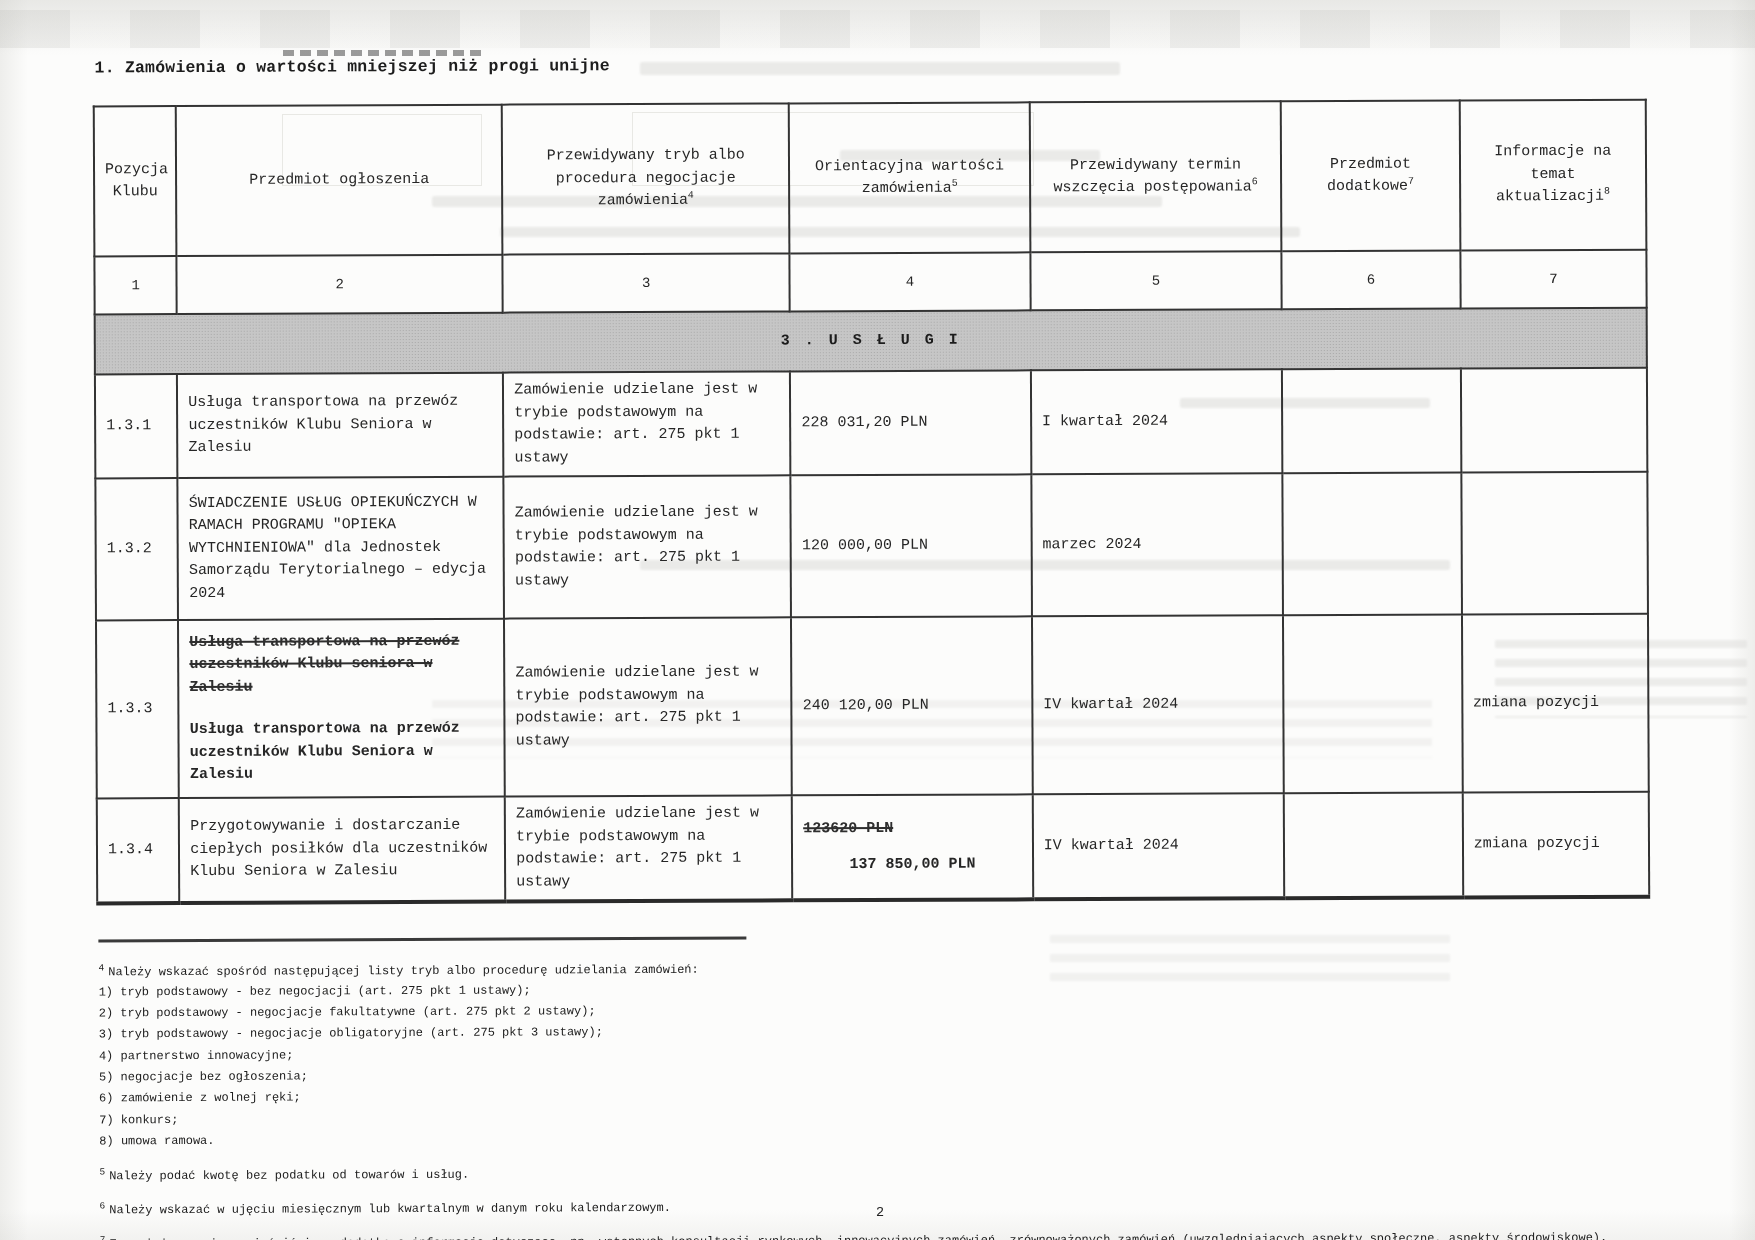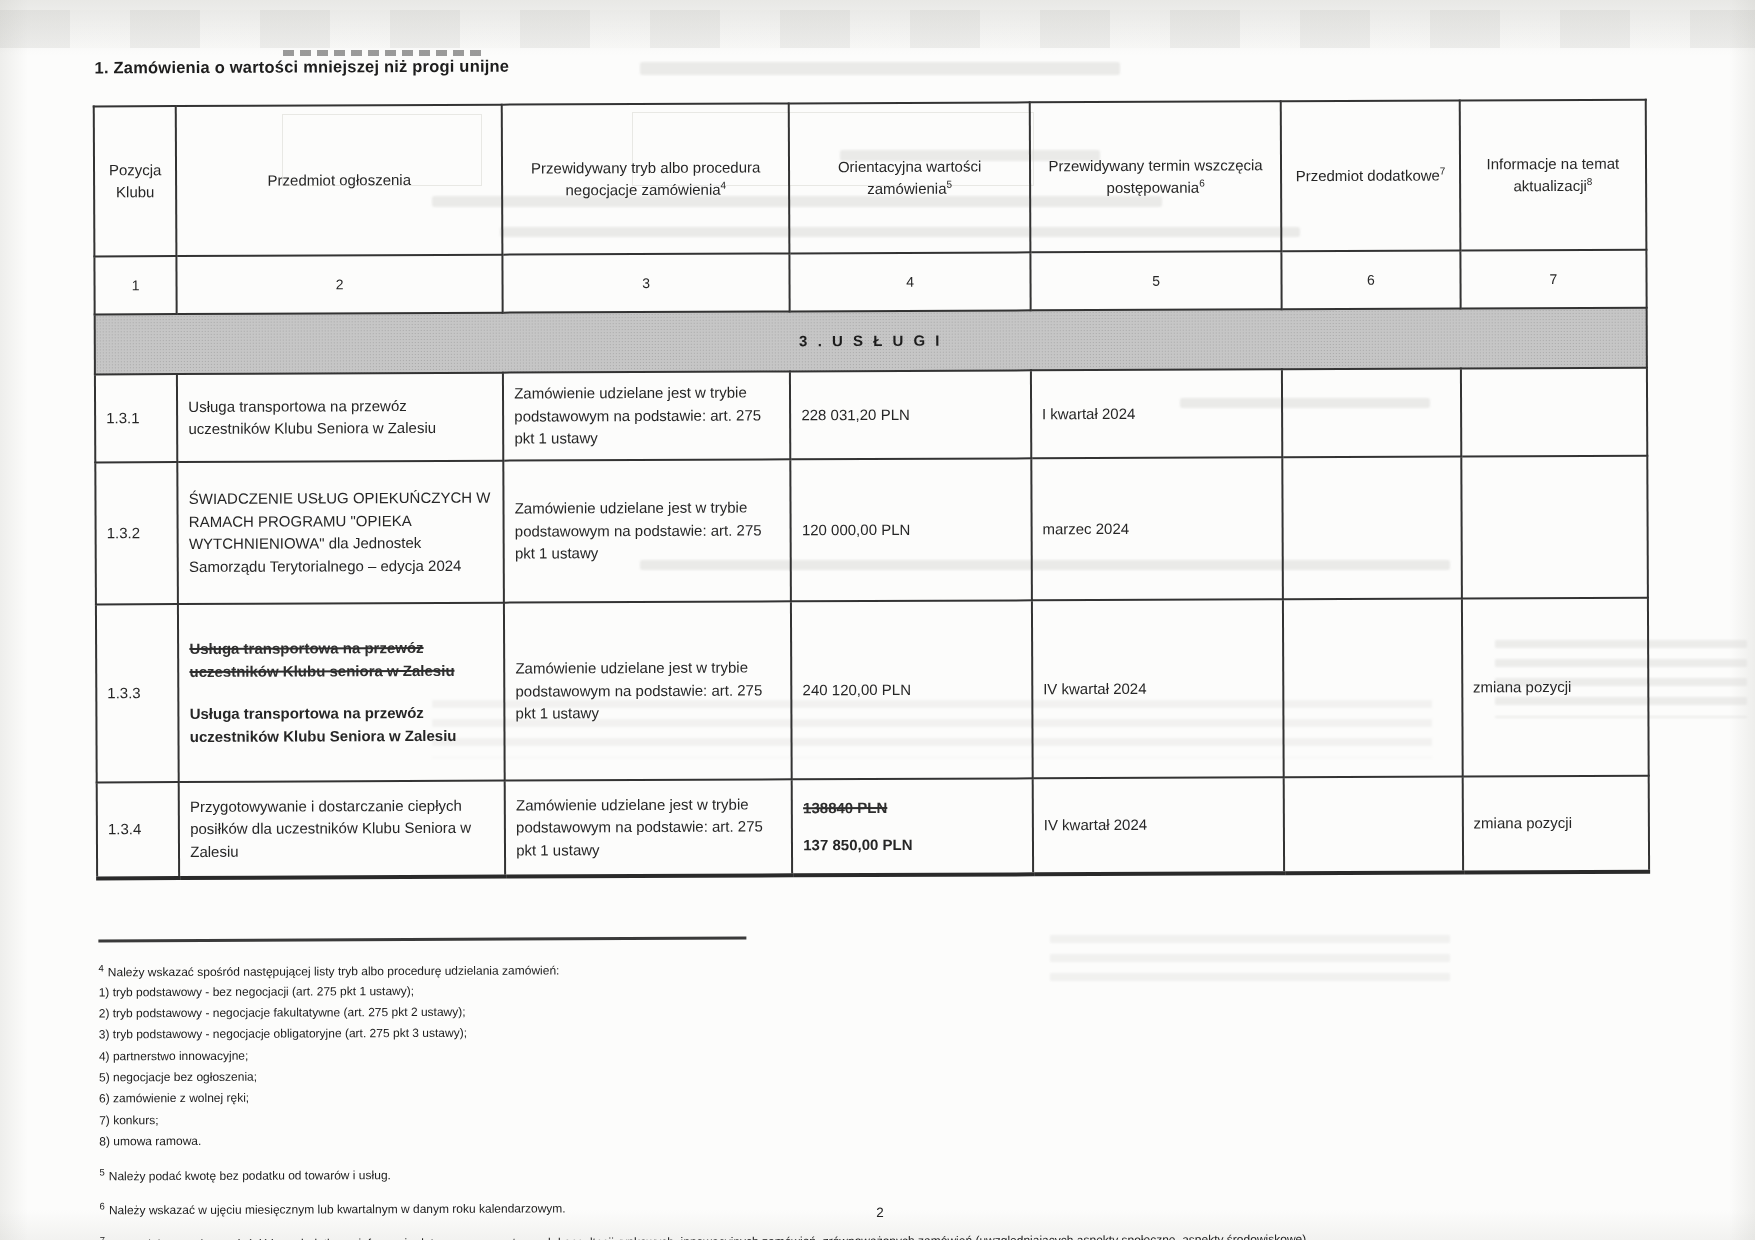--- a/index.html
+++ b/index.html
@@ -4,21 +4,21 @@
 <style>
   html,body{margin:0;padding:0;background:#ffffff;}
   .scan{
     position:relative;width:1755px;height:1240px;overflow:hidden;
     background-color:#fcfcfb;
     background-image:
       linear-gradient(to bottom, rgba(200,200,195,.38), rgba(255,255,255,0) 55px),
       linear-gradient(to right, rgba(205,205,200,.30), rgba(255,255,255,0) 28px),
       linear-gradient(to left, rgba(205,205,200,.30), rgba(255,255,255,0) 26px),
       linear-gradient(to top, rgba(205,205,200,.22), rgba(255,255,255,0) 30px);
-    font-family:Liberation Sans, sans-serif;
+    font-family:Liberation Mono, monospace;
     color:#262626;
   }
   .tilt{position:absolute;left:0;top:0;width:1755px;height:1240px;transform:rotate(-0.25deg);transform-origin:50% 50%;}
   .doc-title{position:absolute;left:97px;top:55px;font-size:16.5px;font-weight:bold;color:#1d1d1d;letter-spacing:.2px;}
   table.plan{
     position:absolute;left:95px;top:102px;width:1554px;
     border-collapse:collapse;table-layout:fixed;
     font-size:15px;line-height:1.5;color:#262626;
   }
   table.plan td, table.plan th{border:2px solid #333;padding:6px 10px;vertical-align:middle;font-weight:normal;}
@@ -28,21 +28,21 @@
     height:46px;text-align:center;font-weight:bold;font-size:15px;letter-spacing:3px;color:#1c1c1c;
     background-color:#c6c6c6;
     background-image:radial-gradient(#a8a8a8 1px, rgba(0,0,0,0) 1px);
     background-size:3px 3px;
   }
   table.plan sup{font-size:10px;line-height:0;}
   td.c-pos{padding-left:12px;}
   .strike{font-weight:bold;text-decoration:line-through;text-decoration-thickness:2px;color:#2e2e2e;}
   .bold{font-weight:bold;}
   .gap-top{margin-top:20px;}
-  .gap-top-sm{margin-top:14px;}
+  .gap-top-sm{margin-top:14px;text-align:center;}
   tr.r1{height:88px;} tr.r2{height:142px;} tr.r3{height:178px;} tr.r4{height:96px;}
   tr.last td{border-bottom:4px solid #2a2a2a;}
   .foot-rule{position:absolute;left:97px;top:936px;width:648px;height:3px;background:#3a3a3a;}
   .footnotes{position:absolute;left:97px;top:958px;width:1560px;font-size:12px;line-height:1.55;color:#202020;}
   .footnotes sup{font-size:9.5px;margin-right:4px;}
   .fn-items div{line-height:1.78;}
   .fn-para{margin-top:13px;}
   .page-number{position:absolute;left:0;top:1205px;width:1755px;text-align:center;font-size:13.5px;color:#222;}
   
   .bleed{position:absolute;background:#dcdcd9;opacity:.55;filter:blur(1px);border-radius:2px;}
@@ -145,21 +145,21 @@
         <td>IV kwartał 2024</td>
         <td></td>
         <td>zmiana pozycji</td>
       </tr>
 
       <tr class="r4 last">
         <td class="c-pos">1.3.4</td>
         <td>Przygotowywanie i dostarczanie ciepłych posiłków dla uczestników Klubu Seniora w Zalesiu</td>
         <td>Zamówienie udzielane jest w trybie podstawowym na podstawie: art. 275 pkt 1 ustawy</td>
         <td>
-          <div class="strike">138840 PLN</div>
+          <div class="strike">123620 PLN</div>
           <div class="bold gap-top-sm">137 850,00 PLN</div>
         </td>
         <td>IV kwartał 2024</td>
         <td></td>
         <td>zmiana pozycji</td>
       </tr>
     </tbody>
       </table>
 
     <div class="foot-rule"></div>

